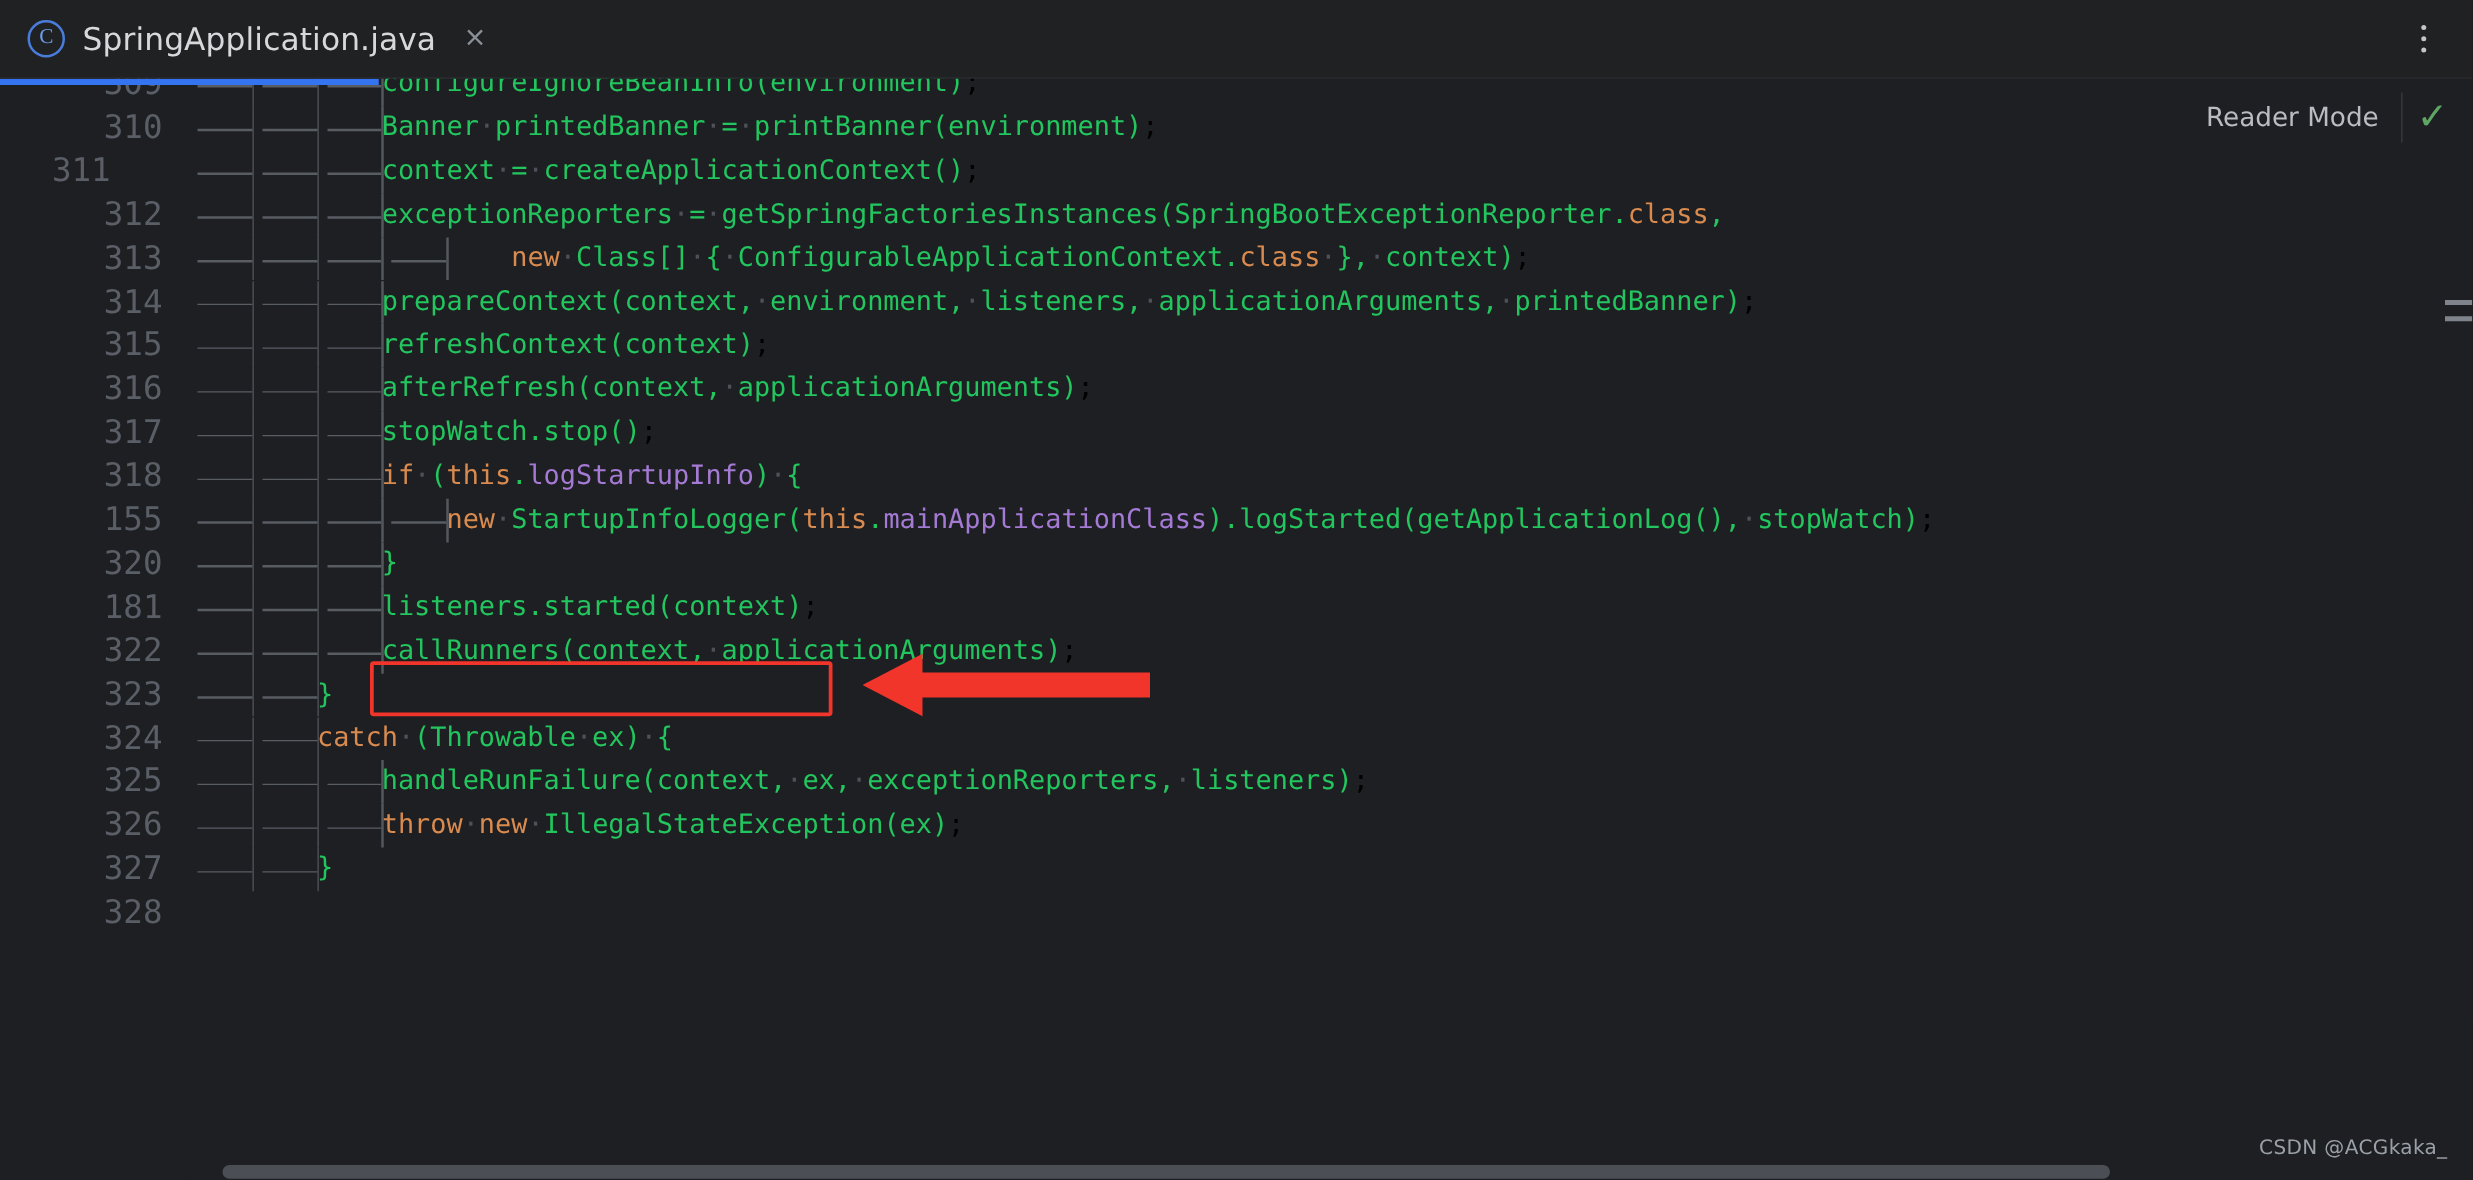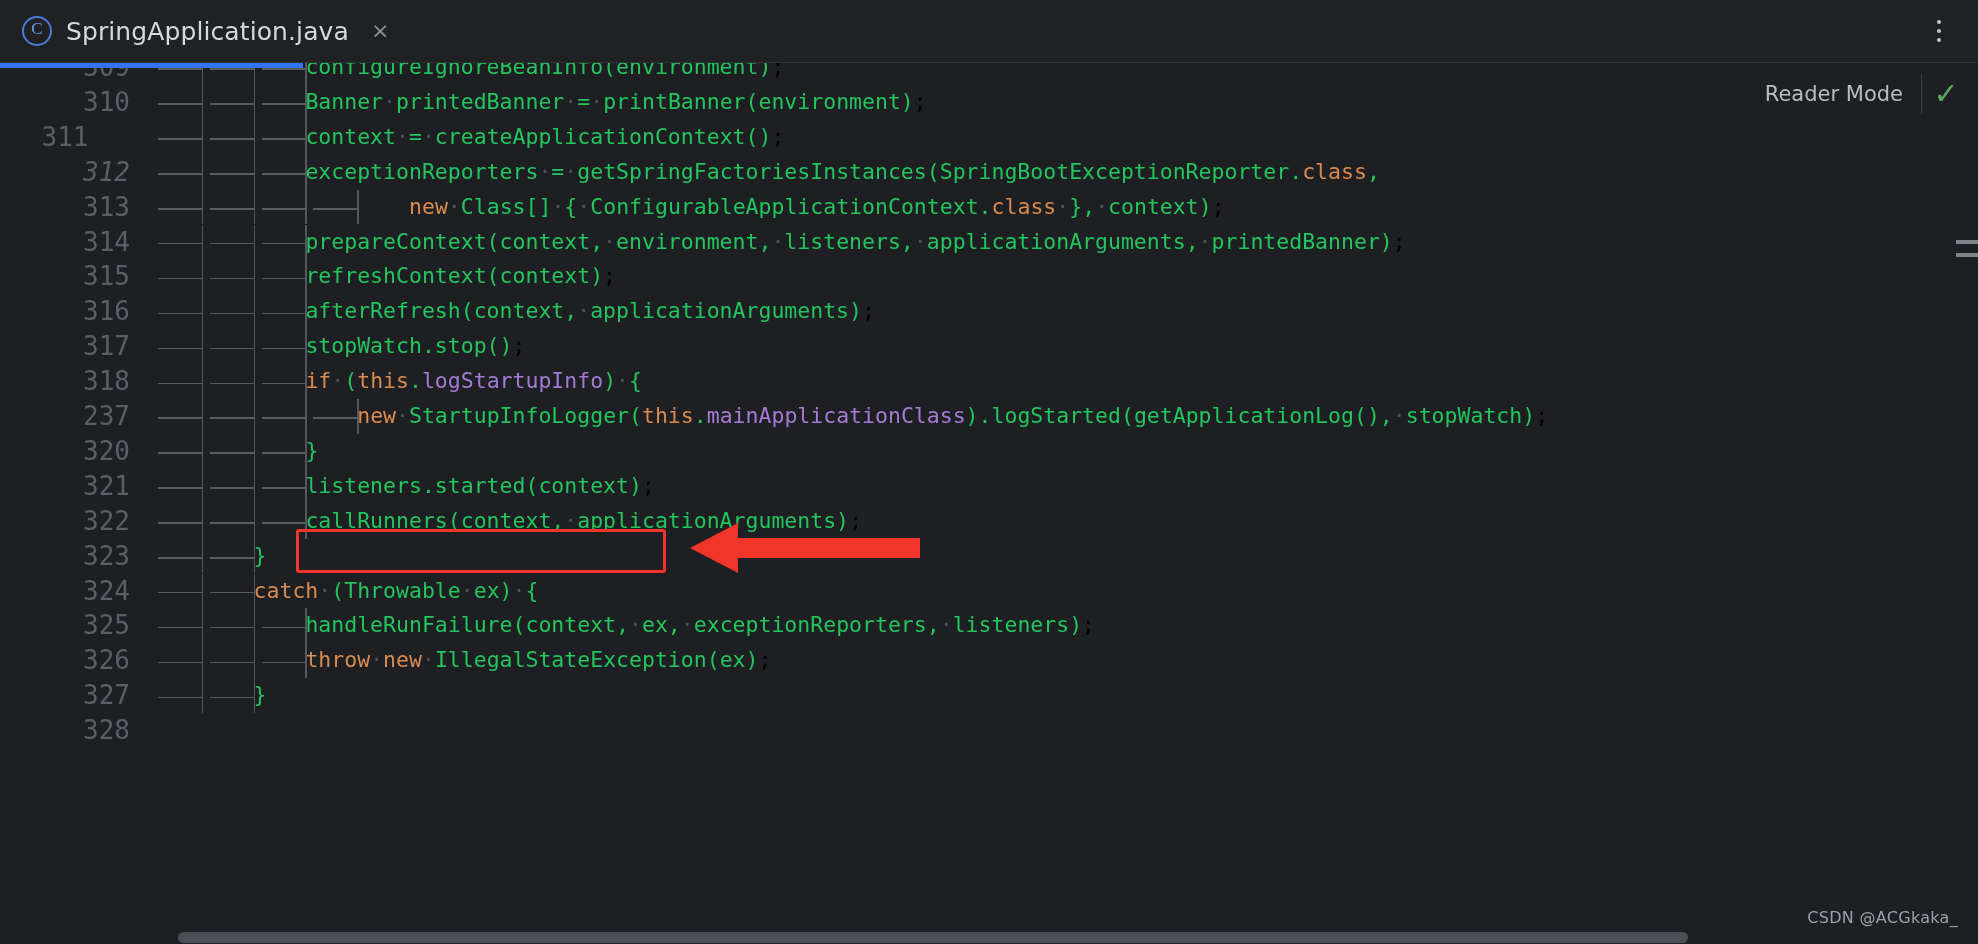--- a/index.html
+++ b/index.html
@@ -283,30 +283,30 @@
     <span class="reader-label">Reader Mode</span>
     <span class="reader-sep"></span>
     <span class="reader-check">✓</span>
   </div>
 
   <div class="code-surface">
     <div class="gutter" id="gutter">
         <div class="gutter-line" style="position: absolute; top: -13px; right: 0px; width: 150px;">309</div>
         <div class="gutter-line" style="position: absolute; top: 21.9px; right: 0px; width: 150px;">310</div>
         <div class="gutter-line" style="position: absolute; top: 56.8px; right: 0px; width: 150px; text-align: center;">311</div>
-        <div class="gutter-line" style="position: absolute; top: 91.7px; right: 0px; width: 150px; font-style: italic;">312</div>
+        <div class="gutter-line" style="position: absolute; top: 91.7px; right: 0px; width: 150px;">312</div>
         <div class="gutter-line" style="position: absolute; top: 126.6px; right: 0px; width: 150px;">313</div>
         <div class="gutter-line" style="position: absolute; top: 161.5px; right: 0px; width: 150px;">314</div>
         <div class="gutter-line" style="position: absolute; top: 196.4px; right: 0px; width: 150px;">315</div>
         <div class="gutter-line" style="position: absolute; top: 231.3px; right: 0px; width: 150px;">316</div>
         <div class="gutter-line" style="position: absolute; top: 266.2px; right: 0px; width: 150px;">317</div>
         <div class="gutter-line" style="position: absolute; top: 301.1px; right: 0px; width: 150px;">318</div>
-        <div class="gutter-line" style="position: absolute; top: 336px; right: 0px; width: 150px;">237</div>
+        <div class="gutter-line" style="position: absolute; top: 336px; right: 0px; width: 150px;">155</div>
         <div class="gutter-line" style="position: absolute; top: 370.9px; right: 0px; width: 150px;">320</div>
-        <div class="gutter-line" style="position: absolute; top: 405.8px; right: 0px; width: 150px;">321</div>
+        <div class="gutter-line" style="position: absolute; top: 405.8px; right: 0px; width: 150px;">181</div>
         <div class="gutter-line" style="position: absolute; top: 440.7px; right: 0px; width: 150px;">322</div>
         <div class="gutter-line" style="position: absolute; top: 475.6px; right: 0px; width: 150px;">323</div>
         <div class="gutter-line" style="position: absolute; top: 510.5px; right: 0px; width: 150px;">324</div>
         <div class="gutter-line" style="position: absolute; top: 545.4px; right: 0px; width: 150px;">325</div>
         <div class="gutter-line" style="position: absolute; top: 580.3px; right: 0px; width: 150px;">326</div>
         <div class="gutter-line" style="position: absolute; top: 615.2px; right: 0px; width: 150px;">327</div>
         <div class="gutter-line" style="position: absolute; top: 650.1px; right: 0px; width: 150px;">328</div>
       </div>
     <div class="code-pane">
       <div class="guides" id="guides">

